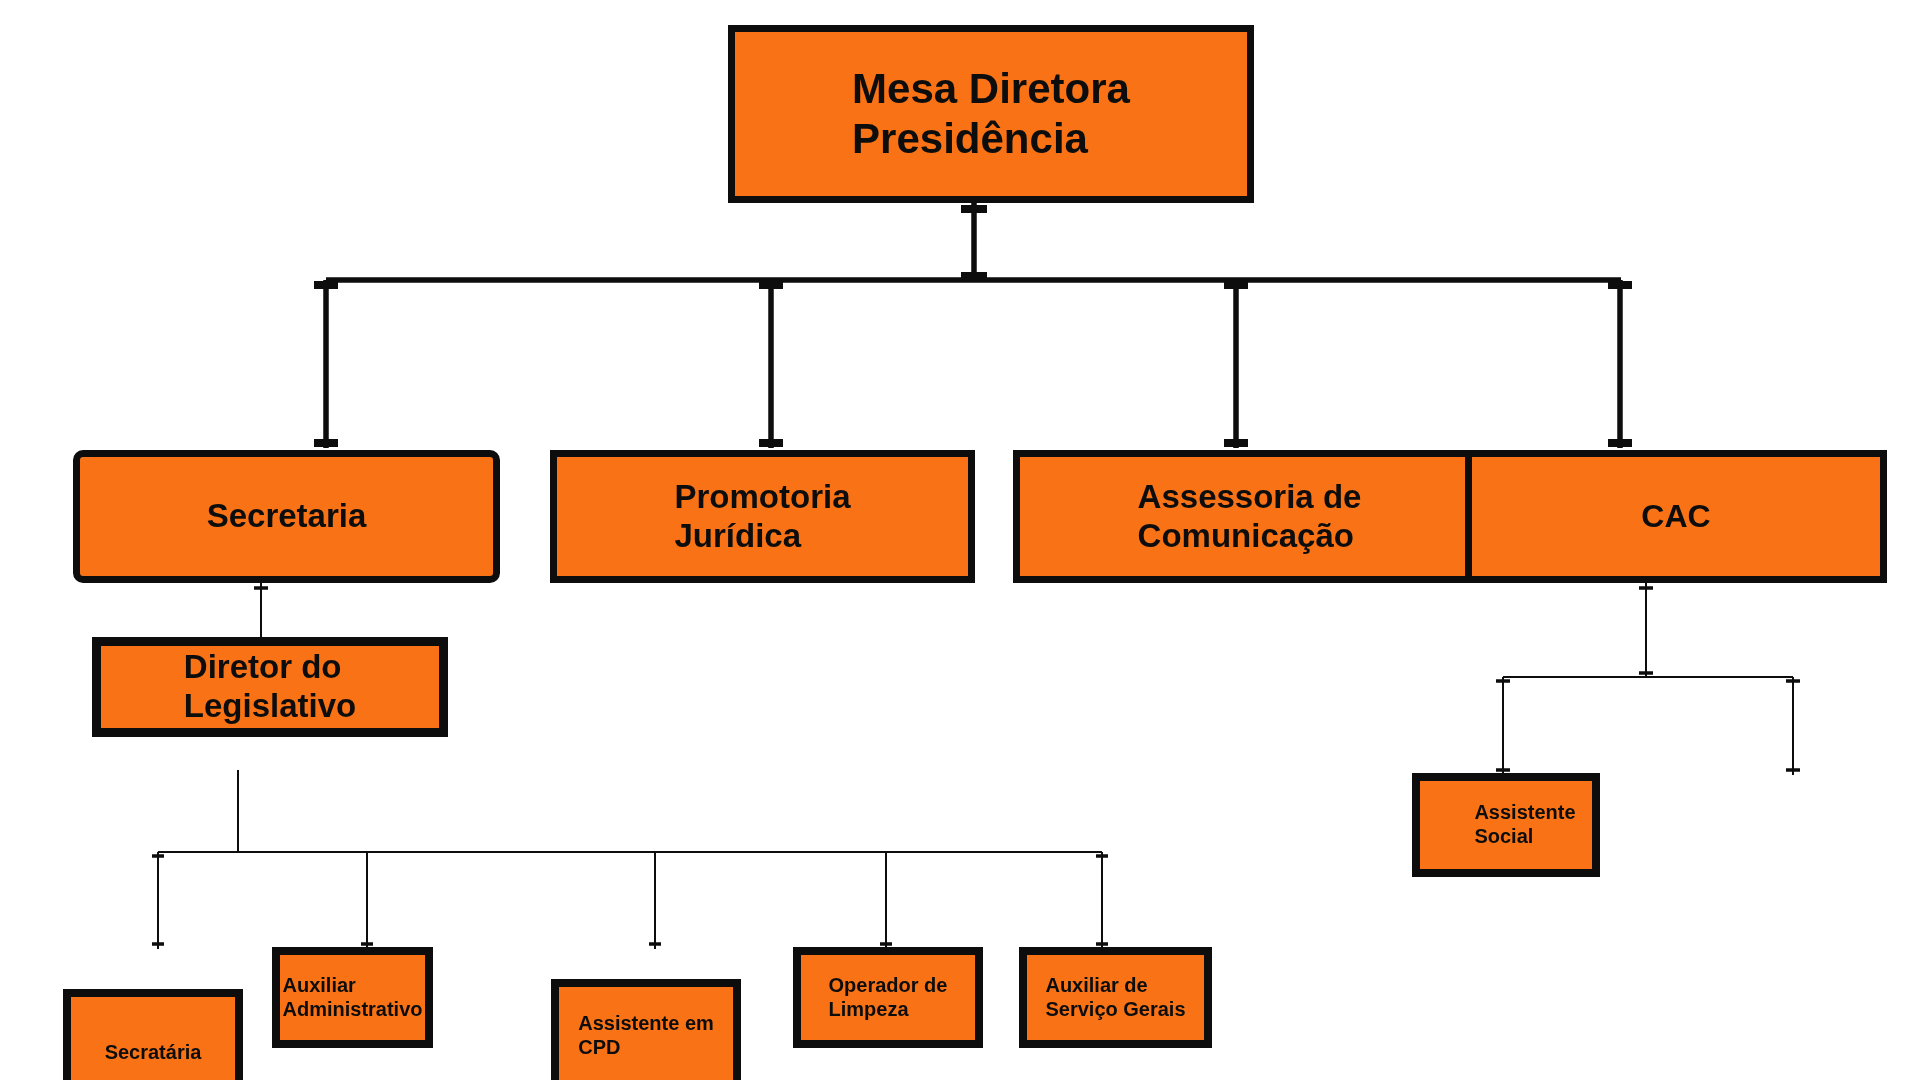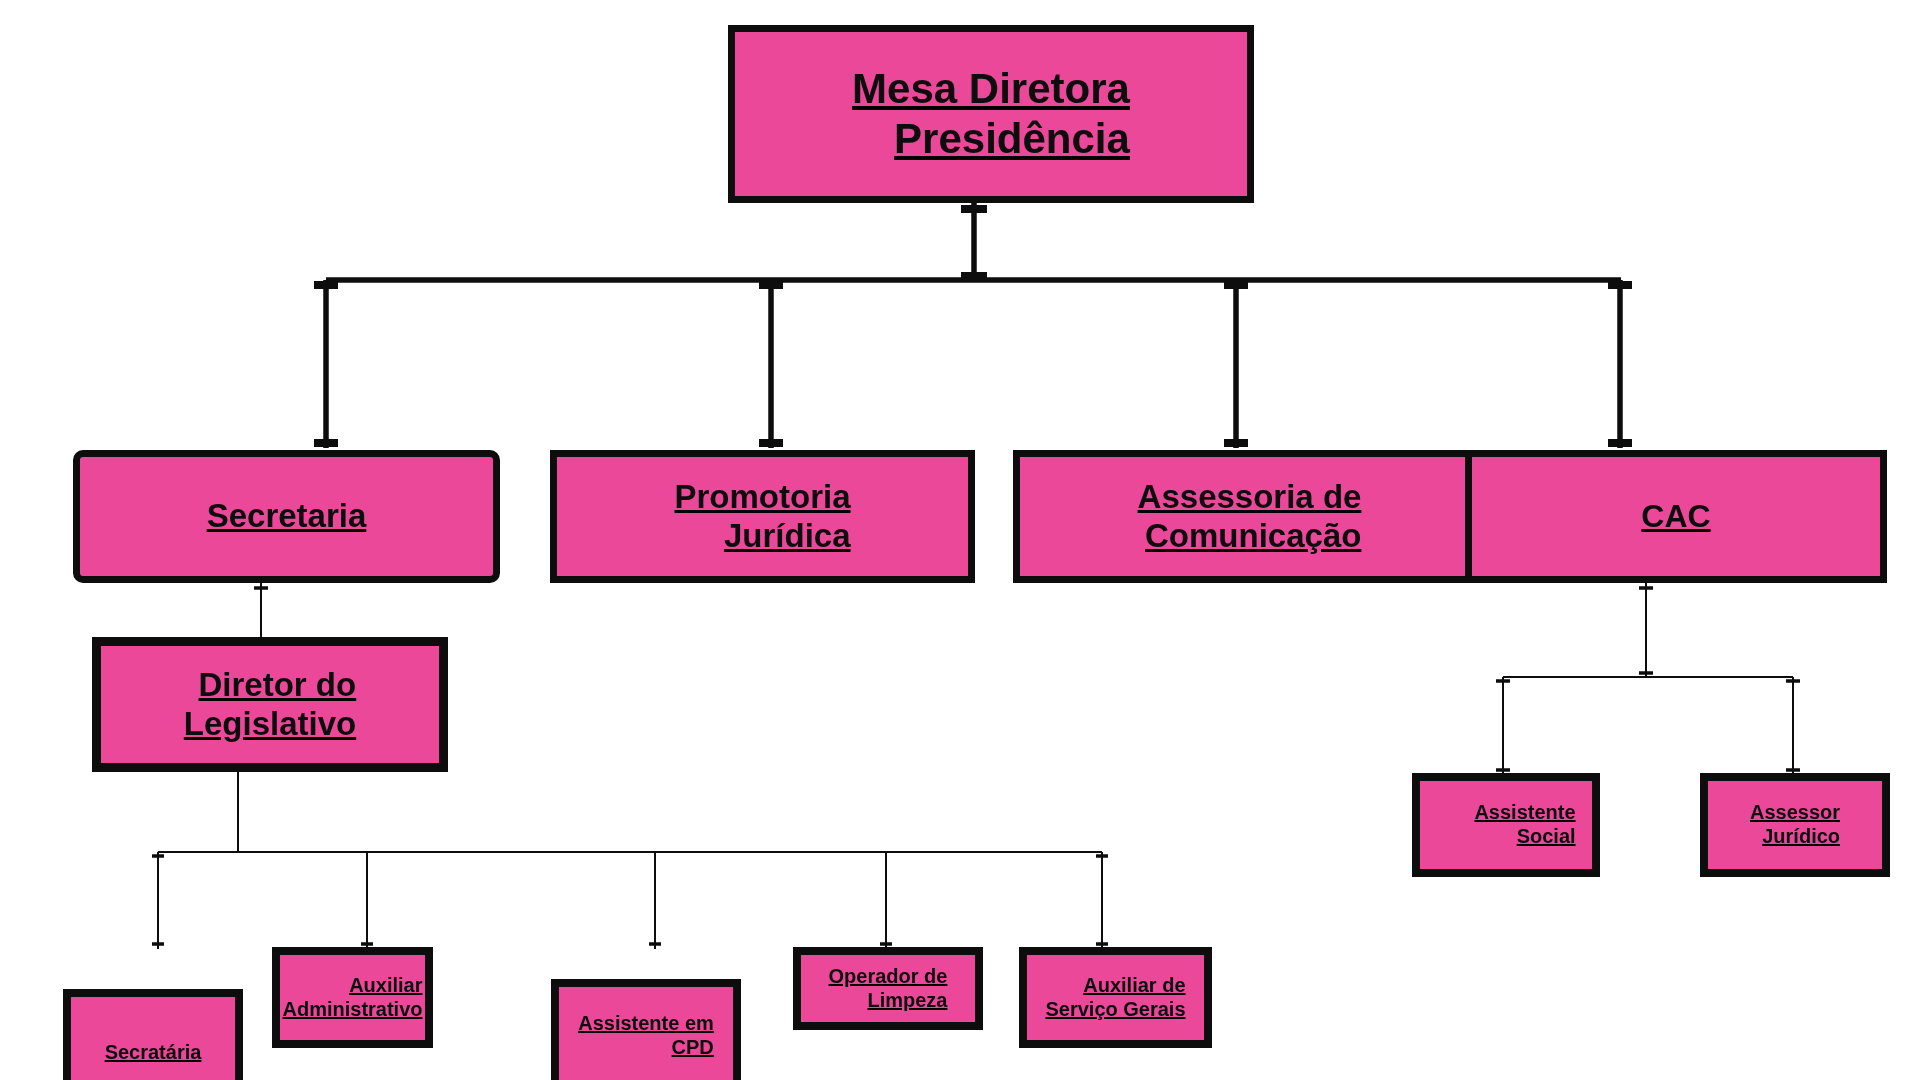--- a/index.html
+++ b/index.html
@@ -19,28 +19,27 @@
   }
   #connectors {
     position: absolute;
     left: 0; top: 0;
     width: 1920px;
     height: 1080px;
   }
   .node {
     position: absolute;
     box-sizing: border-box;
-    background: #ec4899;
+    background: #f97316;
     border-style: solid;
     border-color: #0d0d0d;
     display: flex;
     align-items: center;
     justify-content: center;
-    text-align: right;
-    text-decoration: underline;
+    text-align: left;
   }
   .node .lbl {
     white-space: pre-line;
     font-weight: 700;
     color: #0d0d0d;
     line-height: 1.18;
   }
   .lvl1 { border-width: 7px; }
   .lvl1 .lbl { font-size: 42px; }
   .lvl2 { border-width: 7px; }
@@ -129,47 +128,43 @@
 Jurídica</span>
   </div>
   <div class="node lvl2" style="left:1013px; top:450px; width:473px; height:133px;">
     <span class="lbl">Assessoria de
 Comunicação</span>
   </div>
   <div class="node lvl2 big" style="left:1465px; top:450px; width:422px; height:133px;">
     <span class="lbl">CAC</span>
   </div>
 
-  <div class="node lvl3" style="left:92px; top:637px; width:356px; height:135px;">
+  <div class="node lvl3" style="left:92px; top:637px; width:356px; height:100px;">
     <span class="lbl">Diretor do
 Legislativo</span>
   </div>
 
   <div class="node small" style="left:63px; top:989px; width:180px; height:127px;">
     <span class="lbl">Secratária</span>
   </div>
   <div class="node small" style="left:272px; top:947px; width:161px; height:101px;">
     <span class="lbl">Auxiliar
 Administrativo</span>
   </div>
   <div class="node small" style="left:551px; top:947px; width:190px; height:114px;margin-top:32px;">
     <span class="lbl">Assistente em
 CPD</span>
   </div>
-  <div class="node small" style="left:793px; top:947px; width:190px; height:83px;">
+  <div class="node small" style="left:793px; top:947px; width:190px; height:101px;">
     <span class="lbl">Operador de
 Limpeza</span>
   </div>
   <div class="node small" style="left:1019px; top:947px; width:193px; height:101px;">
     <span class="lbl">Auxiliar de
 Serviço Gerais</span>
   </div>
 
   <div class="node small" style="left:1412px; top:773px; width:188px; height:104px;padding-left:38px;">
     <span class="lbl">Assistente
 Social</span>
   </div>
-  <div class="node small" style="left:1700px; top:773px; width:190px; height:104px;">
-    <span class="lbl">Assessor
-Jurídico</span>
-  </div>
 
 </div>
 
 </body></html>

